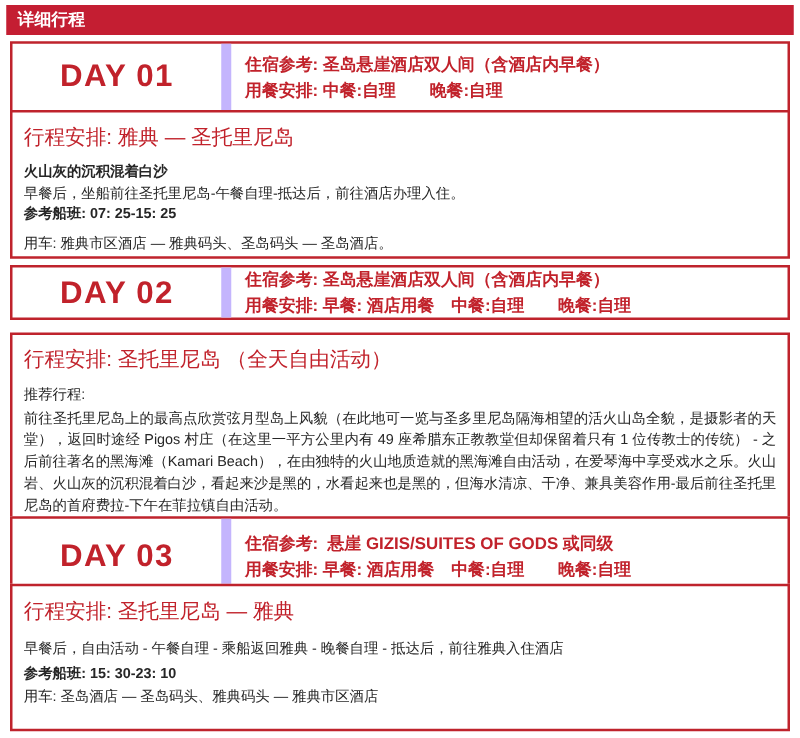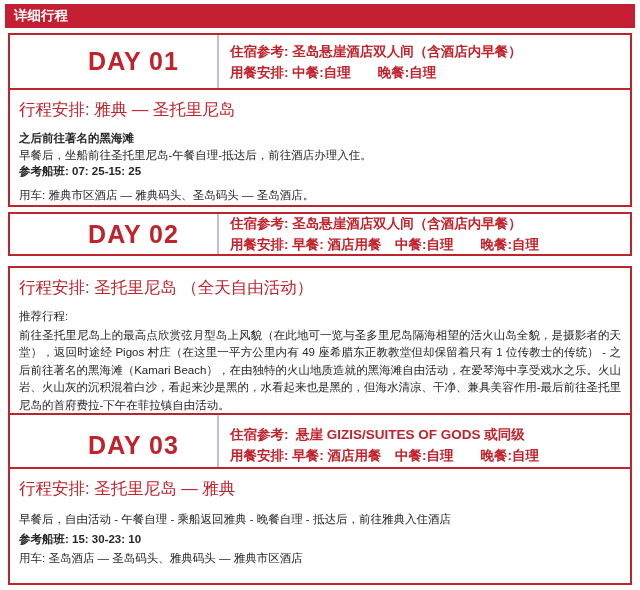--- a/index.html
+++ b/index.html
@@ -17,23 +17,23 @@
     padding-left:9px; box-sizing:border-box;
   }
   .box {
     position:absolute; left:8px; width:624px;
     border:2px solid #bf232c; background:#ffffff;
     box-sizing:border-box;
   }
   .day-header { display:flex; }
   .day-cell {
     width:167px; flex:0 0 167px;
-    border-right:2px solid #c4b5fd;
+    border-right:8px solid #c4b5fd;
     display:flex; align-items:center; justify-content:center;
-    color:#c1222b; font-weight:bold; font-size:25px; letter-spacing:1px;padding-left:40px;
+    color:#c1222b; font-weight:bold; font-size:25px; letter-spacing:1px;
   }
   .day-info {
     flex:1; padding:5px 11px;
     display:flex; flex-direction:column; justify-content:center;
   }
   .info-line {
     color:#c1222b; font-weight:bold; font-size:13.5px; line-height:21px;
     white-space:pre;
   }
   .day-content { padding:6px 9px; }
@@ -69,21 +69,21 @@
 
 <div class="box day-header" id="d1-header">
   <div class="day-cell">DAY 01</div>
   <div class="day-info">
     <div class="info-line">住宿参考: 圣岛悬崖酒店双人间（含酒店内早餐）</div>
     <div class="info-line">用餐安排: 中餐:自理　　晚餐:自理</div>
   </div>
 </div>
 <div class="box day-content" id="d1-content">
   <div class="route-heading">行程安排: 雅典 — 圣托里尼岛</div>
-  <div class="body-line bold">之后前往著名的黑海滩</div>
+  <div class="body-line bold">火山灰的沉积混着白沙</div>
   <div class="body-line">早餐后，坐船前往圣托里尼岛-午餐自理-抵达后，前往酒店办理入住。</div>
   <div class="body-line bold">参考船班: 07: 25-15: 25</div>
   <div class="body-line gap-top">用车: 雅典市区酒店 — 雅典码头、圣岛码头 — 圣岛酒店。</div>
 </div>
 
 <div class="box day-header" id="d2-header">
   <div class="day-cell">DAY 02</div>
   <div class="day-info">
     <div class="info-line">住宿参考: 圣岛悬崖酒店双人间（含酒店内早餐）</div>
     <div class="info-line">用餐安排: 早餐: 酒店用餐　中餐:自理　　晚餐:自理</div>

